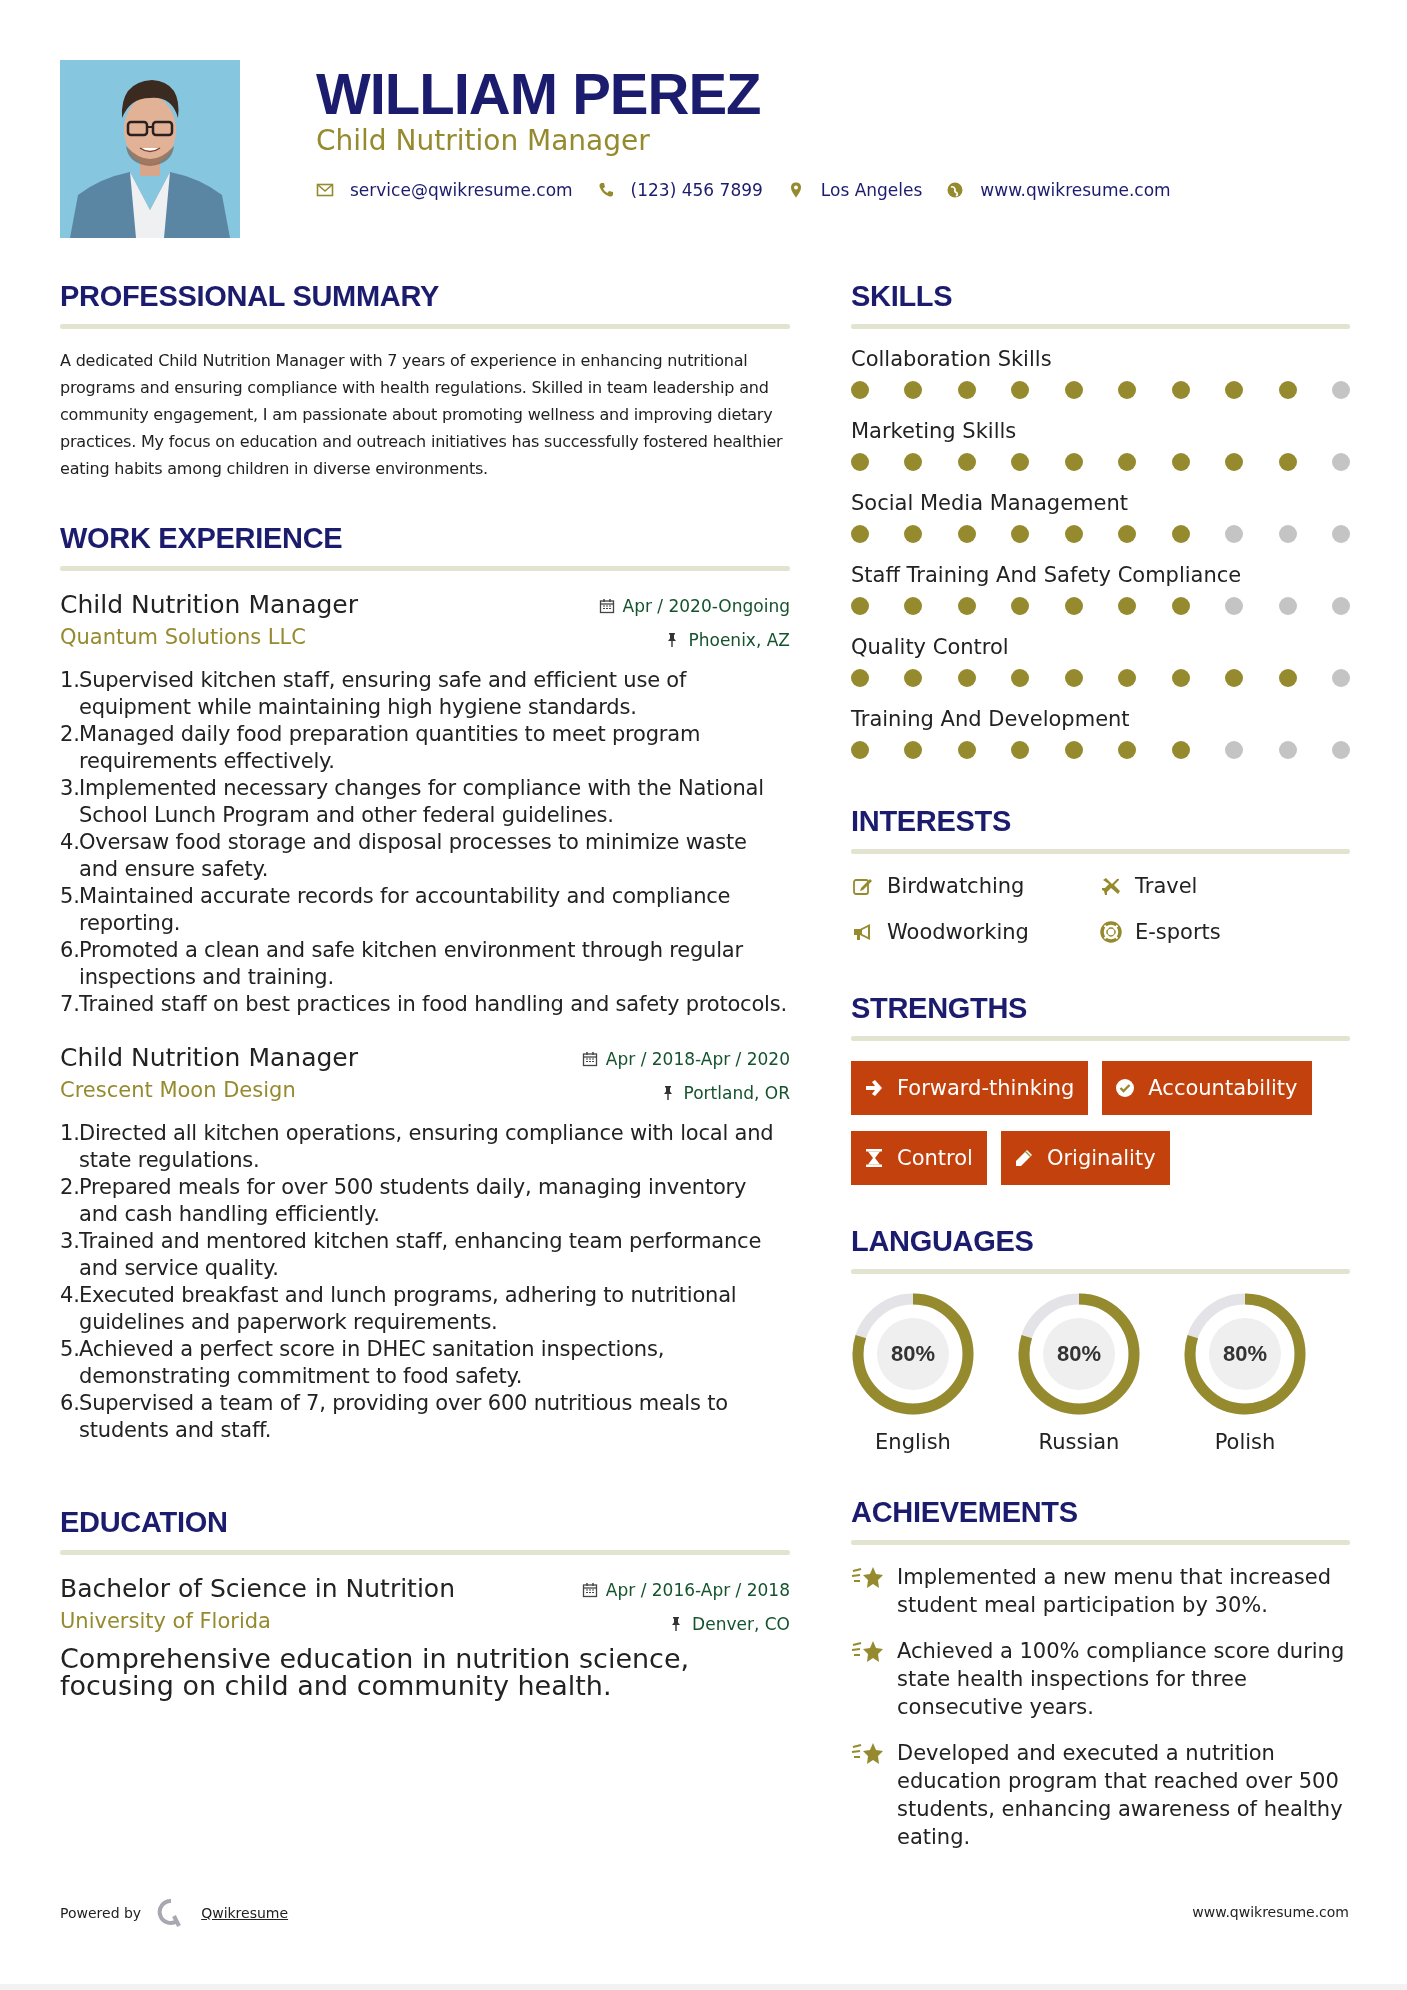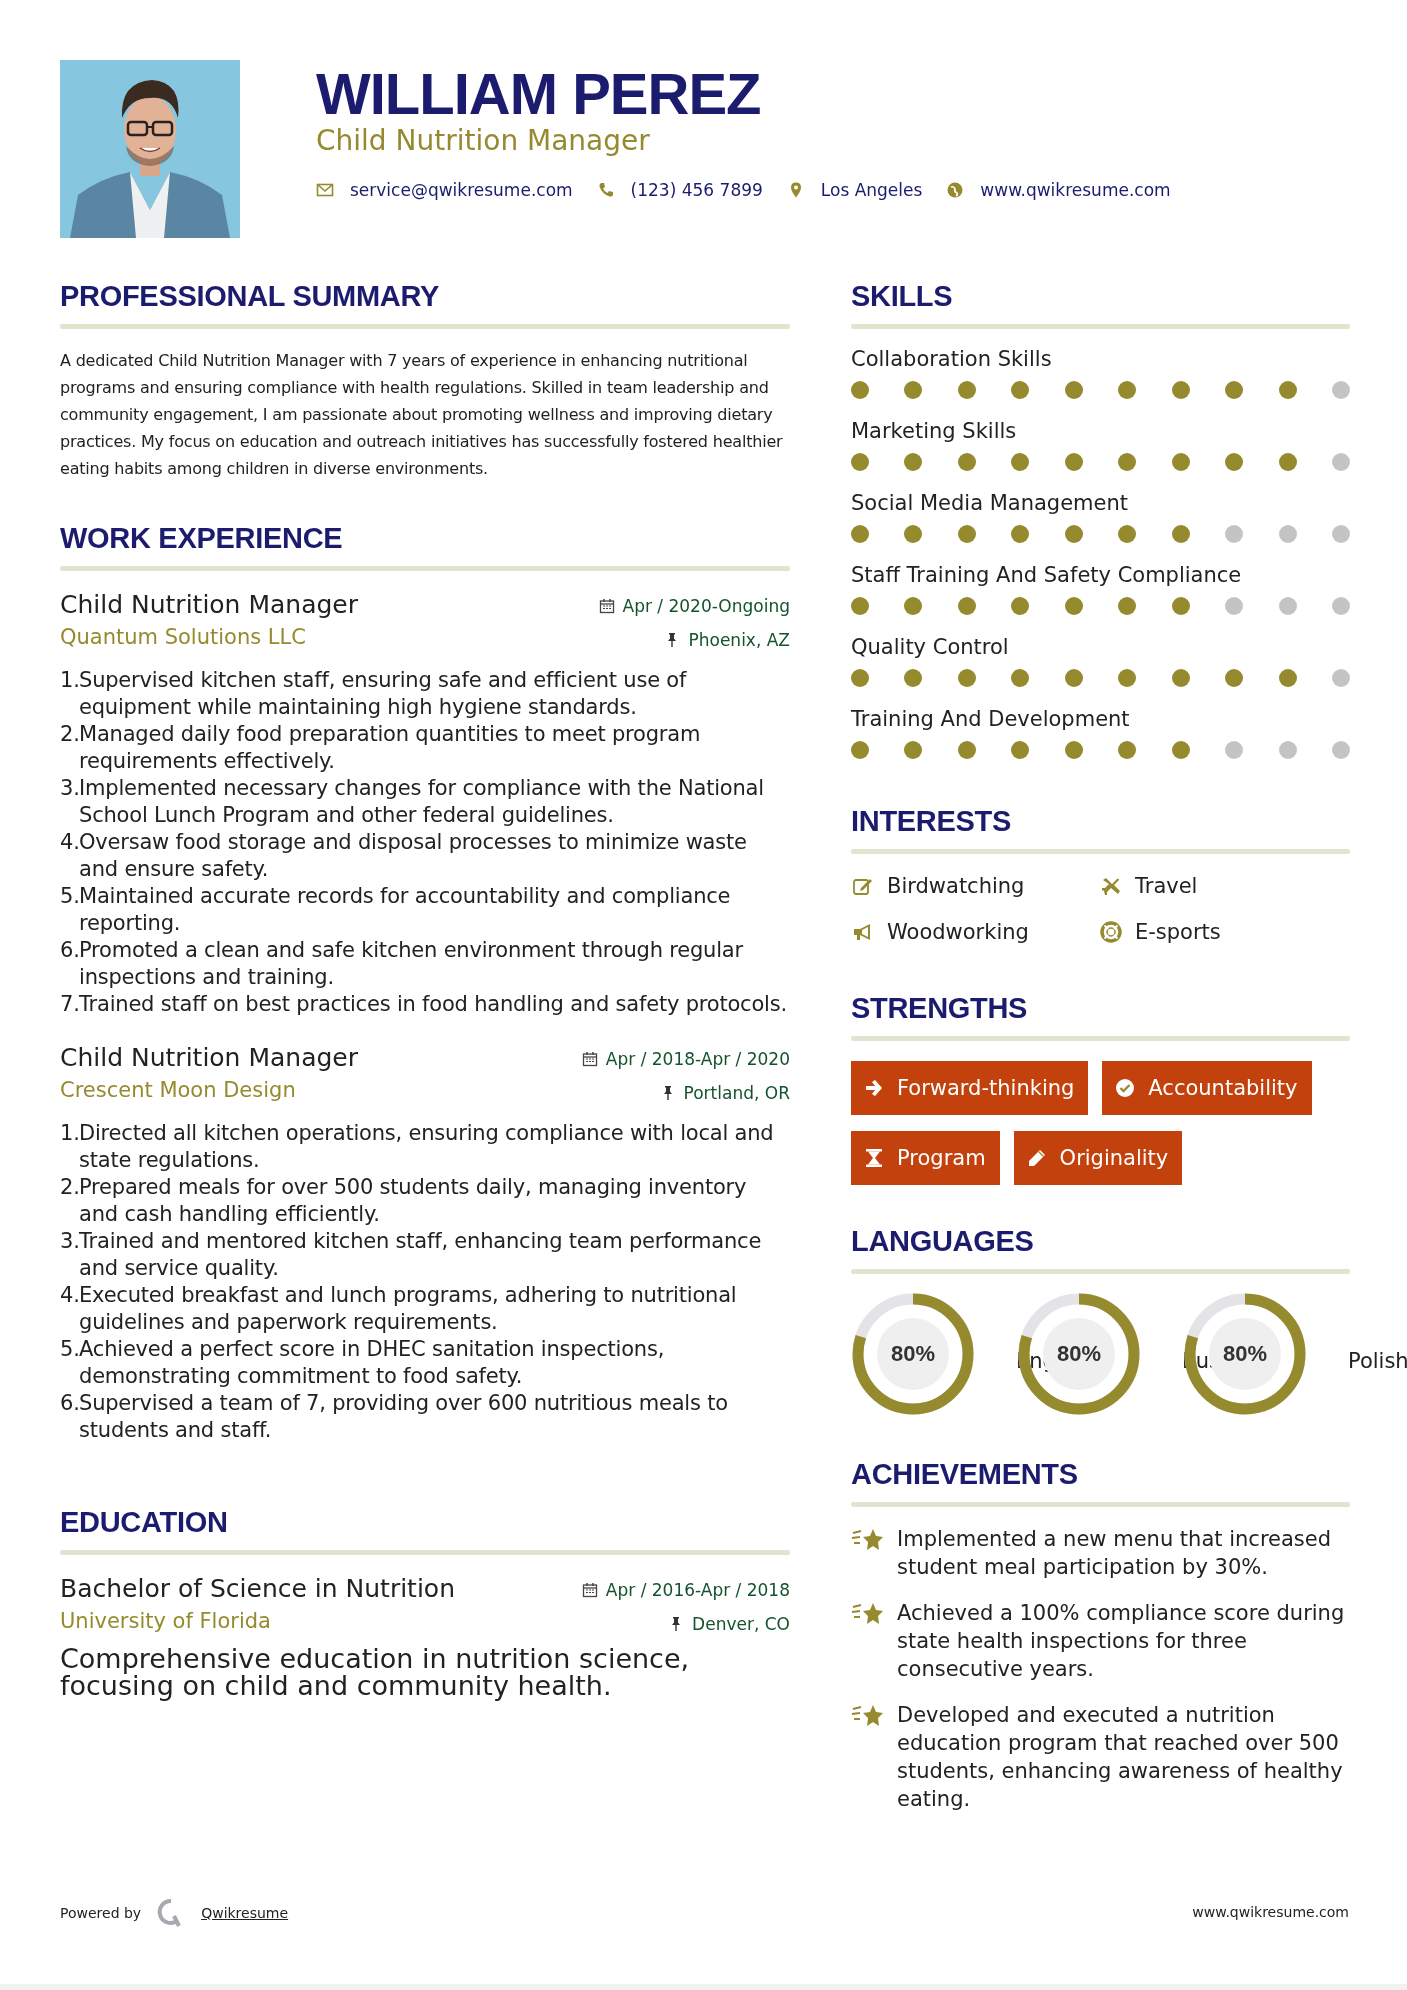--- a/index.html
+++ b/index.html
@@ -57,21 +57,21 @@
   .interest .ic svg { width: 22px; height: 22px; }
 
   
   .strengths { display: flex; flex-wrap: wrap; margin-top: 20px; gap: 16px 14px; }
   .badge { background: #c2410c; color: #fff; font-size: 21px; height: 54px; display: flex; align-items: center; padding: 0 14px 0 12px; }
   .badge .ic { width: 22px; height: 22px; margin-right: 12px; display: inline-flex; align-items: center; justify-content: center; }
   .badge .ic svg { width: 20px; height: 20px; }
 
   
   .langs { display: flex; margin-top: 18px; }
-  .lang { width: 166px; display: flex; flex-direction: row; align-items: center; gap: 41px; }
+  .lang { width: 166px; display: flex; flex-direction: column; align-items: flex-start; }
   .ring-wrap { width: 124px; height: 124px; position: relative; }
   .ring-wrap svg { width: 124px; height: 124px; display: block; }
   .ring-label { position: absolute; left: 0; top: 0; width: 124px; height: 124px; display: flex; align-items: center; justify-content: center; font-family: "Liberation Sans", sans-serif; font-weight: bold; font-size: 22px; color: #333; }
   .lang-name { font-size: 21px; color: #222; width: 124px; text-align: center; margin-top: 14px; }
 
   
   .ach { display: flex; margin-top: 18px; }
   .ach:first-of-type { margin-top: 18px; }
   .ach .ic { width: 34px; height: 30px; flex: none; margin-right: 12px; margin-top: 0px; }
   .ach .ic svg { width: 34px; height: 30px; }
@@ -482,21 +482,21 @@
           <span>Accountability</span>
         </div>
         <div class="badge">
           <span class="ic">
             <svg viewBox="0 0 20 20">
                 <rect x="2" y="1" width="16" height="2.5" fill="#fff"></rect>
                 <rect x="2" y="16.5" width="16" height="2.5" fill="#fff"></rect>
                 <path d="M4 3.5 L16 3.5 L11 10 L16 16.5 L4 16.5 L9 10 Z" fill="#fff"></path>
               </svg>
           </span>
-          <span>Program</span>
+          <span>Control</span>
         </div>
         <div class="badge">
           <span class="ic">
             <svg viewBox="0 0 20 20">
                 <path d="M13 2 L18 7 L7 18 L2 18 L2 13 Z" fill="#fff"></path>
                 <path d="M11.5 3.5 L16.5 8.5" stroke="#968a2f" stroke-width="1.2"></path>
               </svg>
           </span>
           <span>Originality</span>
         </div>

